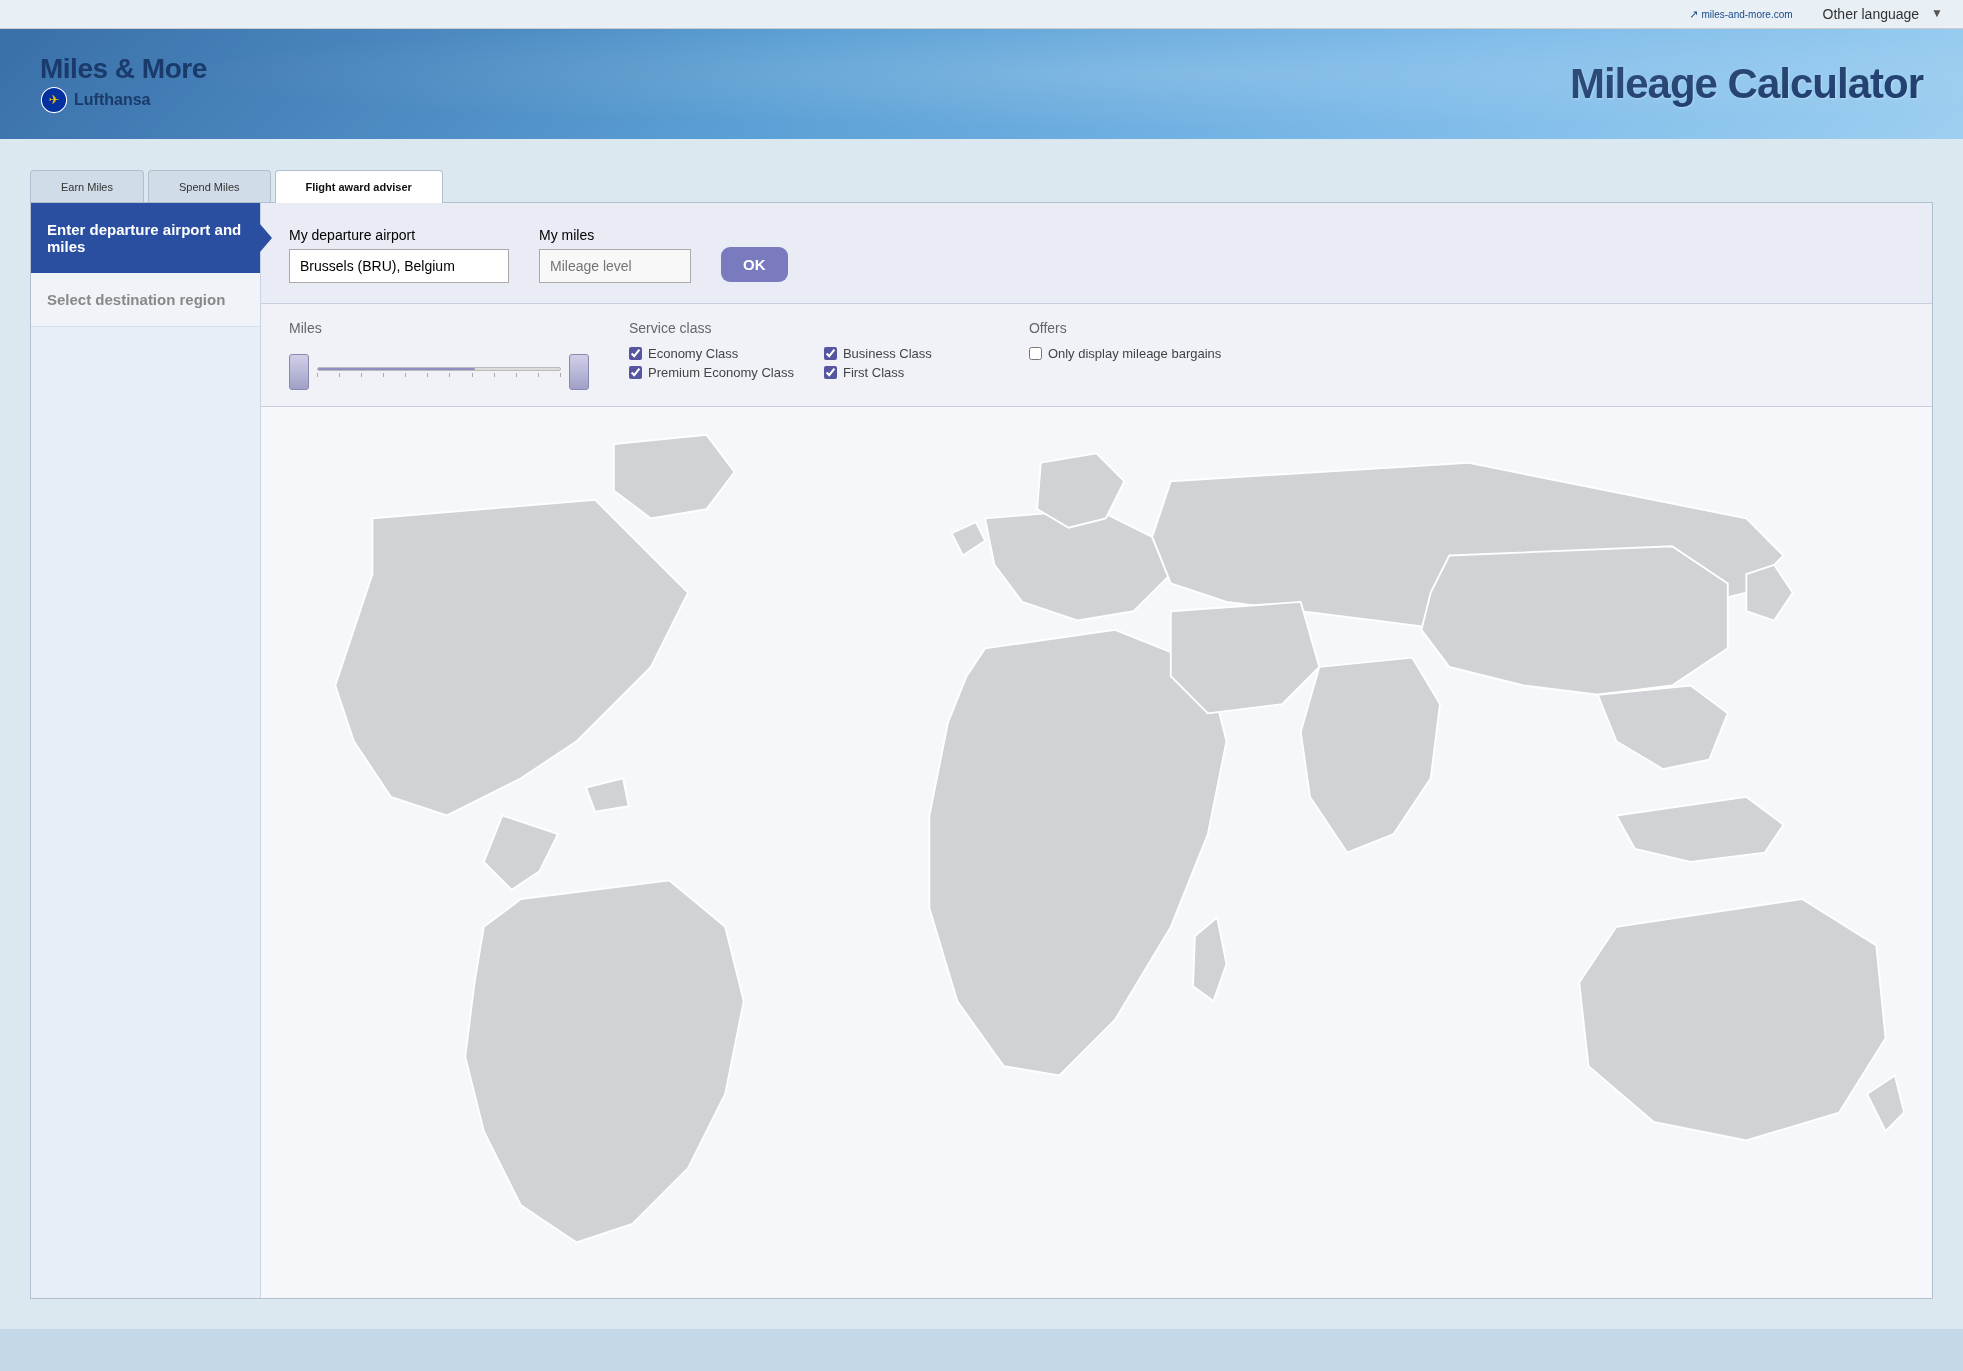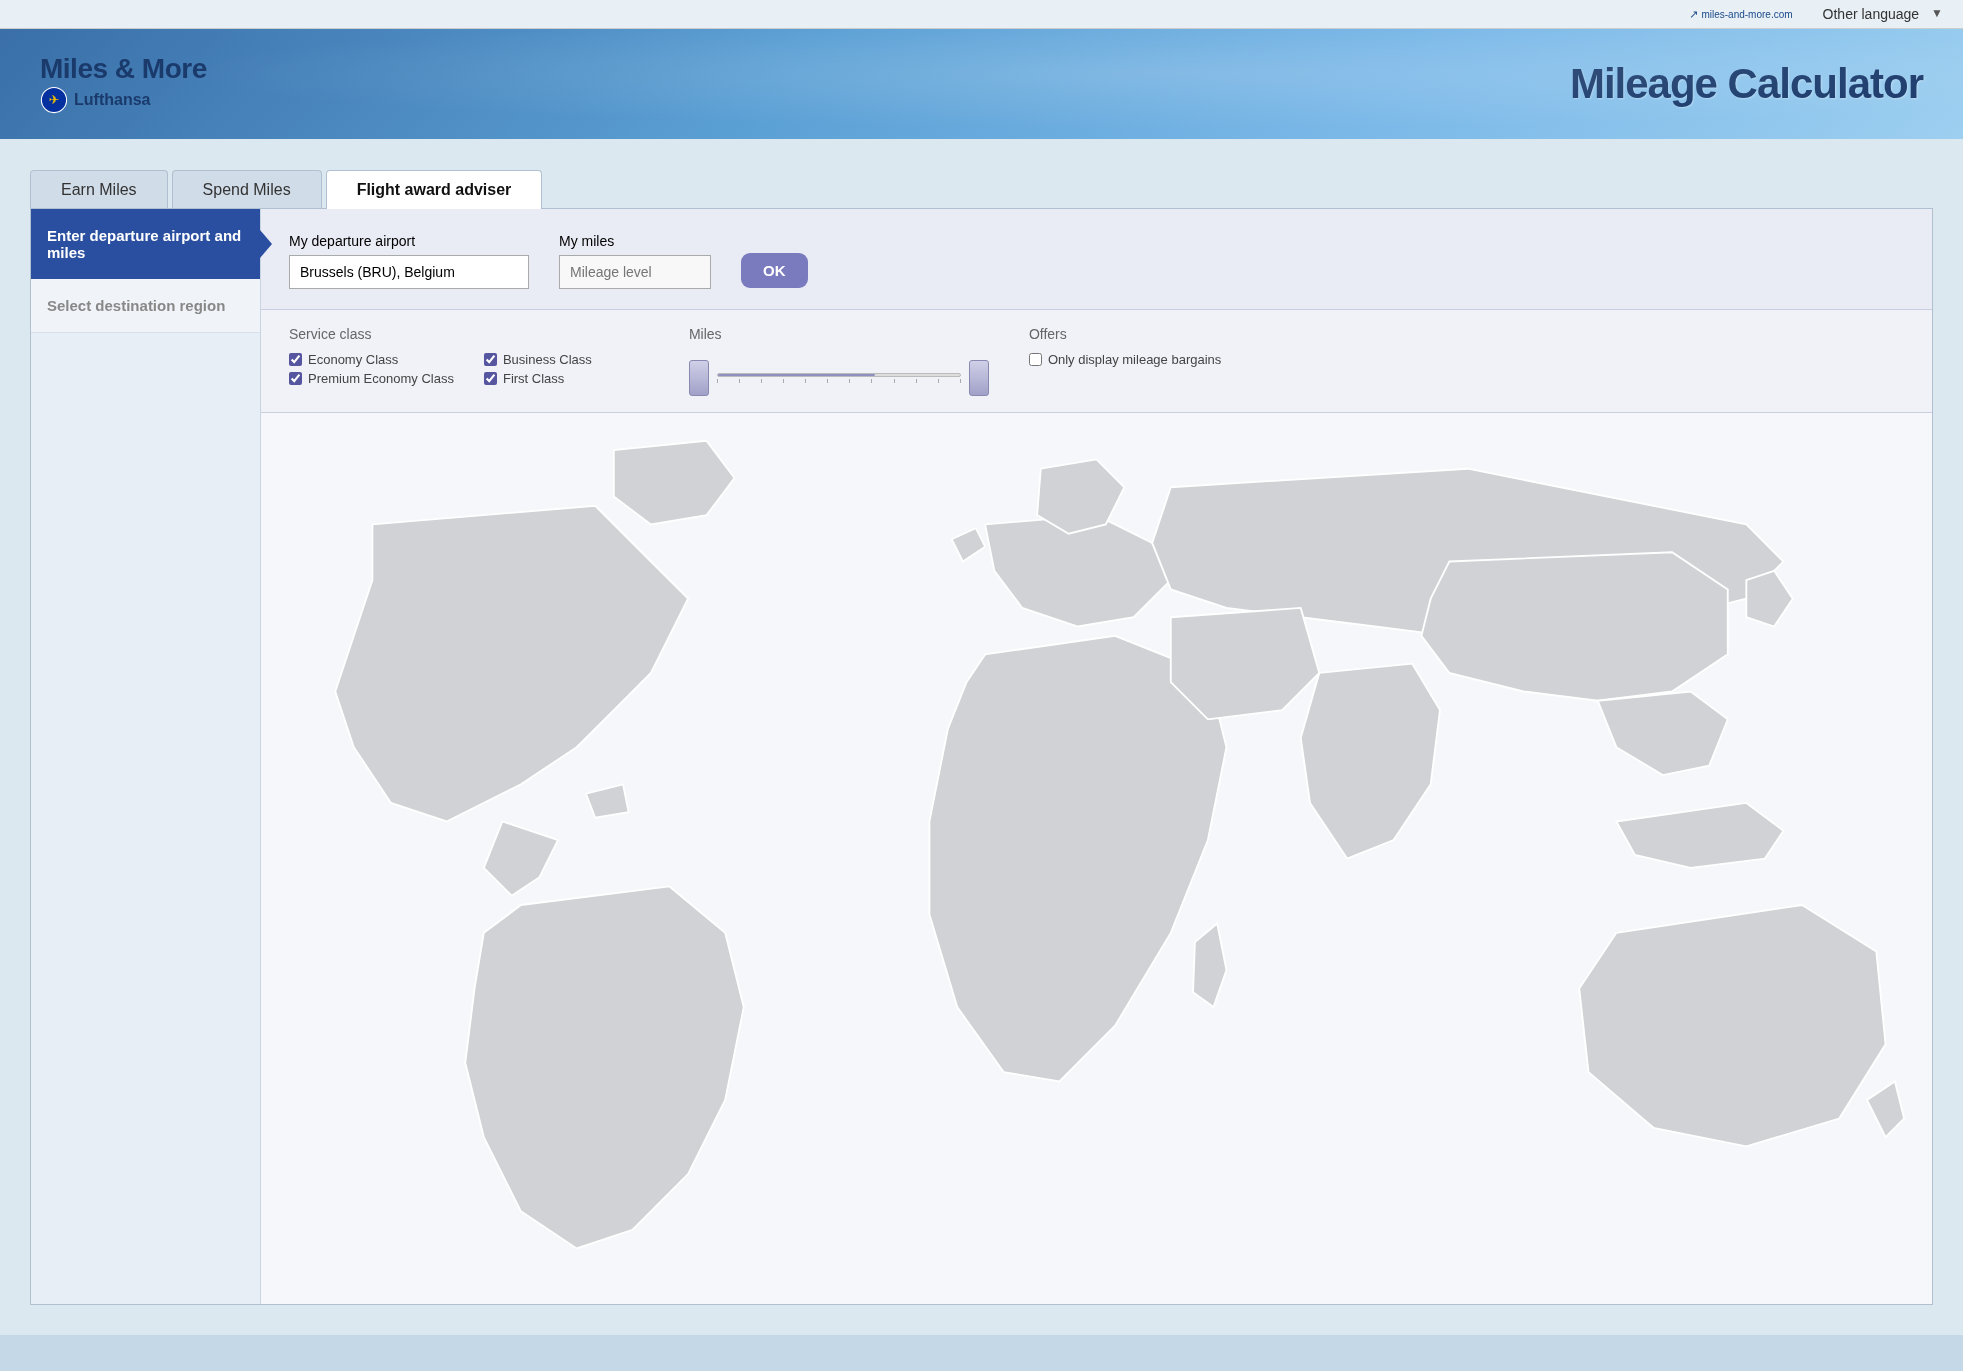--- a/index.html
+++ b/index.html
@@ -107,21 +107,21 @@
       align-items: flex-end;
       gap: 0;
       margin-bottom: 0;
     }
     .tab {
       padding: 10px 30px;
       background: #d0dce8;
       border: 1px solid #b0c0d0;
       border-bottom: none;
       cursor: pointer;
-      font-size: 16px;
+      font-size: 11px;
       color: #333;
       font-weight: 400;
       border-radius: 4px 4px 0 0;
       margin-right: 4px;
       position: relative;
       top: 1px;
     }
     .tab.active {
       background: #fff;
       font-weight: 700;
@@ -229,21 +229,21 @@
     .form-label {
       font-size: 14px;
       color: #000000;
       font-weight: 400;
     }
     .text-input {
       padding: 8px 10px;
       border: 1px solid #aaa;
       font-size: 14px;
       background: #fff;
-      width: 240px;
+      width: 220px;
     }
     .mileage-input {
       width: 152px;
       color: #999;
       background: #f8f8f8;
     }
     .ok-button {
       background: #7a7abf;
       color: #fff;
       border: none;
@@ -396,20 +396,47 @@
           </div>
           <div class="form-group">
             <label class="form-label">My miles</label>
             <input class="text-input mileage-input" type="text" placeholder="Mileage level" style="">
           </div>
           <button class="ok-button">OK</button>
         </div>
       </div>
 
       <div class="filter-section">
+        <div class="filter-group miles-group">
+          <div class="filter-title">Miles</div>
+          <div class="slider-container">
+            <div class="slider-handle"></div>
+            <div style="flex:1; position:relative;">
+              <div style="height:4px; background:#ddd; border:1px solid #bbb; border-radius:2px; position:relative;">
+                <div style="position:absolute; left:0; top:0; height:100%; background:#9090c0; border-radius:2px; width:65%;"></div>
+              </div>
+              <div style="display:flex; justify-content:space-between; margin-top:2px;">
+                <span style="width:1px;height:4px;background:#aaa;display:inline-block;"></span>
+                <span style="width:1px;height:4px;background:#aaa;display:inline-block;"></span>
+                <span style="width:1px;height:4px;background:#aaa;display:inline-block;"></span>
+                <span style="width:1px;height:4px;background:#aaa;display:inline-block;"></span>
+                <span style="width:1px;height:4px;background:#aaa;display:inline-block;"></span>
+                <span style="width:1px;height:4px;background:#aaa;display:inline-block;"></span>
+                <span style="width:1px;height:4px;background:#aaa;display:inline-block;"></span>
+                <span style="width:1px;height:4px;background:#aaa;display:inline-block;"></span>
+                <span style="width:1px;height:4px;background:#aaa;display:inline-block;"></span>
+                <span style="width:1px;height:4px;background:#aaa;display:inline-block;"></span>
+                <span style="width:1px;height:4px;background:#aaa;display:inline-block;"></span>
+                <span style="width:1px;height:4px;background:#aaa;display:inline-block;"></span>
+              </div>
+            </div>
+            <div class="slider-handle"></div>
+          </div>
+        </div>
+
         <div class="filter-group">
           <div class="filter-title">Service class</div>
           <div class="checkbox-cols">
             <label class="checkbox-row">
               <input type="checkbox" checked="" style="">
               <span>Economy Class</span>
             </label>
             <label class="checkbox-row">
               <input type="checkbox" checked="" style="">
               <span>Business Class</span>
@@ -418,47 +445,20 @@
               <input type="checkbox" checked="" style="">
               <span>Premium Economy Class</span>
             </label>
             <label class="checkbox-row">
               <input type="checkbox" checked="" style="">
               <span>First Class</span>
             </label>
           </div>
         </div>
 
-        <div class="filter-group miles-group">
-          <div class="filter-title">Miles</div>
-          <div class="slider-container">
-            <div class="slider-handle"></div>
-            <div style="flex:1; position:relative;">
-              <div style="height:4px; background:#ddd; border:1px solid #bbb; border-radius:2px; position:relative;">
-                <div style="position:absolute; left:0; top:0; height:100%; background:#9090c0; border-radius:2px; width:65%;"></div>
-              </div>
-              <div style="display:flex; justify-content:space-between; margin-top:2px;">
-                <span style="width:1px;height:4px;background:#aaa;display:inline-block;"></span>
-                <span style="width:1px;height:4px;background:#aaa;display:inline-block;"></span>
-                <span style="width:1px;height:4px;background:#aaa;display:inline-block;"></span>
-                <span style="width:1px;height:4px;background:#aaa;display:inline-block;"></span>
-                <span style="width:1px;height:4px;background:#aaa;display:inline-block;"></span>
-                <span style="width:1px;height:4px;background:#aaa;display:inline-block;"></span>
-                <span style="width:1px;height:4px;background:#aaa;display:inline-block;"></span>
-                <span style="width:1px;height:4px;background:#aaa;display:inline-block;"></span>
-                <span style="width:1px;height:4px;background:#aaa;display:inline-block;"></span>
-                <span style="width:1px;height:4px;background:#aaa;display:inline-block;"></span>
-                <span style="width:1px;height:4px;background:#aaa;display:inline-block;"></span>
-                <span style="width:1px;height:4px;background:#aaa;display:inline-block;"></span>
-              </div>
-            </div>
-            <div class="slider-handle"></div>
-          </div>
-        </div>
-
         <div class="filter-group offers-group">
           <div class="filter-title">Offers</div>
           <label class="checkbox-row">
             <input type="checkbox" style="">
             <span>Only display mileage bargains</span>
           </label>
         </div>
       </div>
 
       <div class="map-area">

